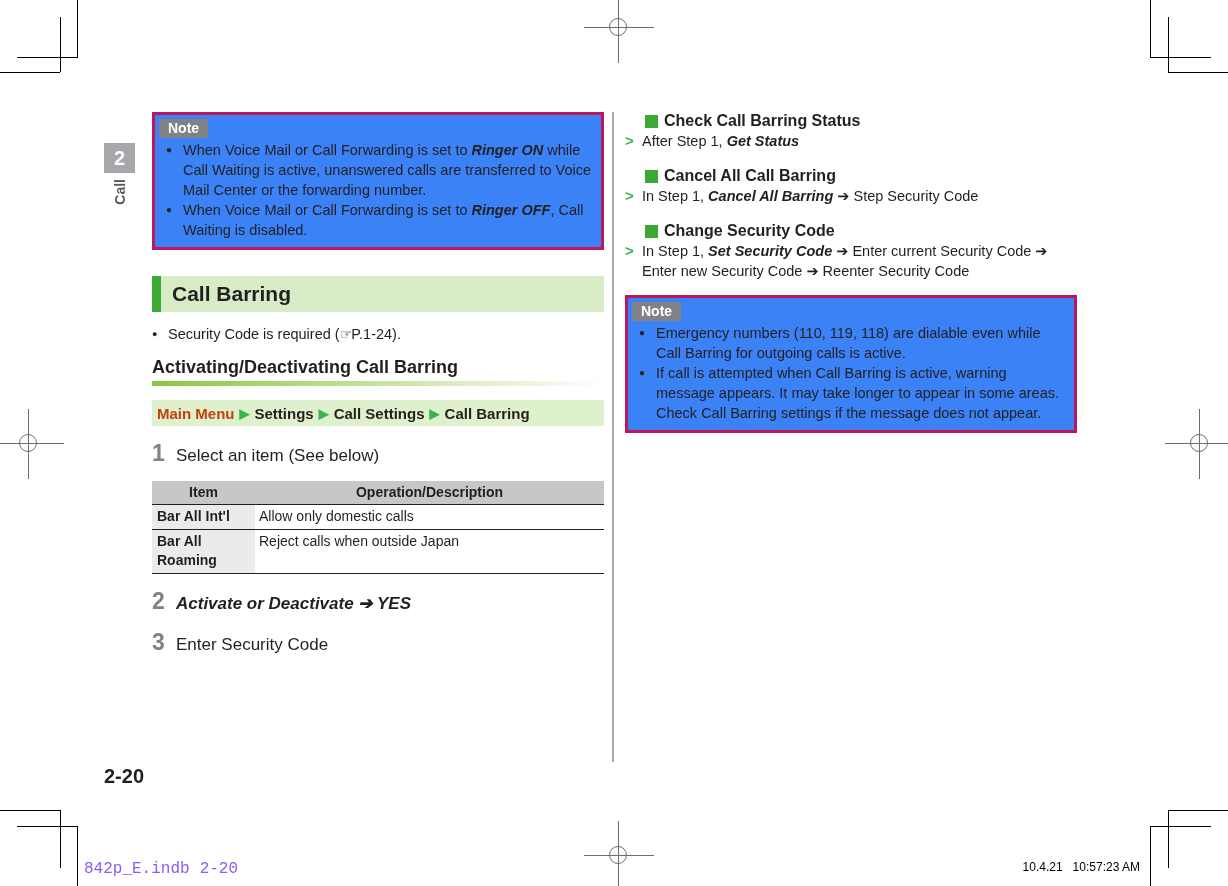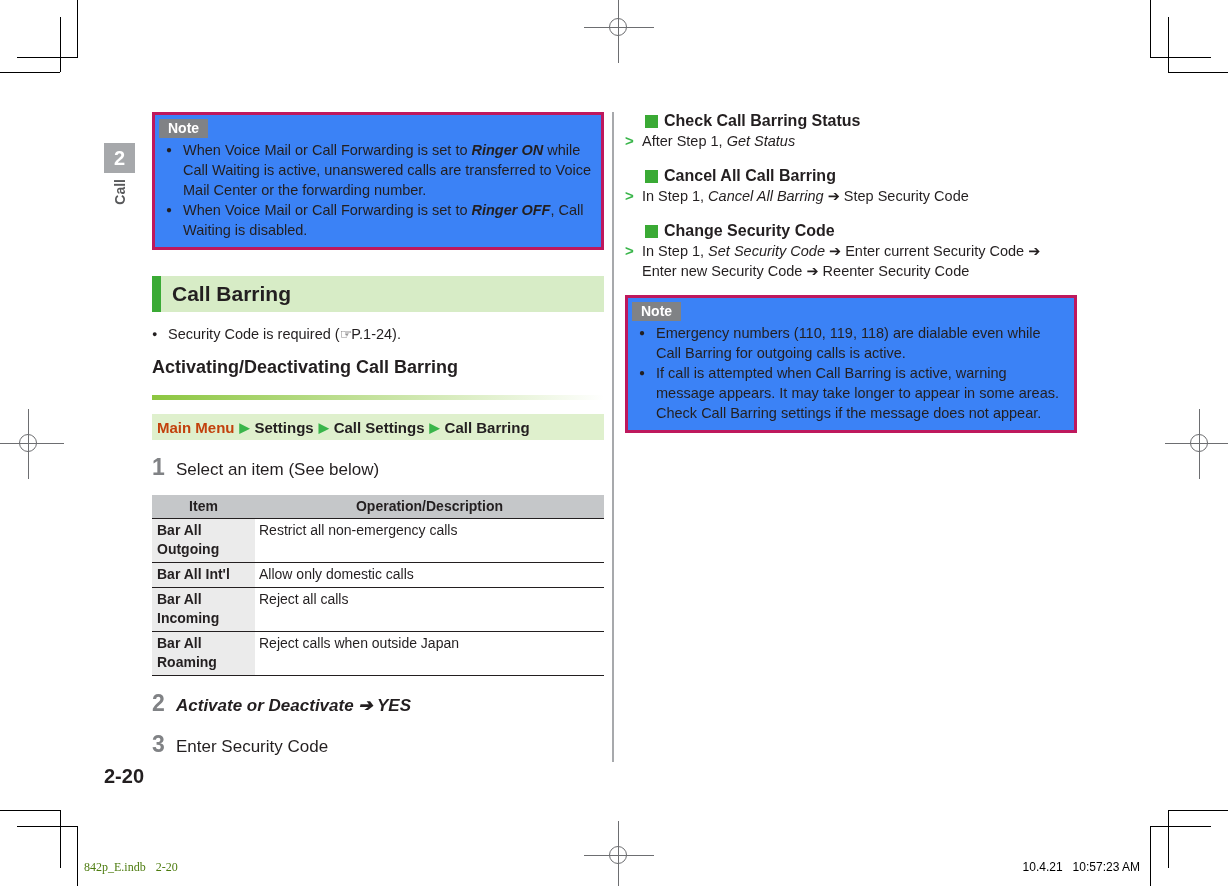--- a/index.html
+++ b/index.html
@@ -168,21 +168,21 @@
   .hand-icon {
     font-size: 14px;
     letter-spacing: -1px;
   }
 
   .sub-head {
     margin-top: 13px;
     font-size: 18px;
     font-weight: bold;
     color: #231f20;
-    padding-bottom: 17px;
+    padding-bottom: 3px;
   }
   .sub-head-rule {
     height: 5px;
     background: linear-gradient(to right, #8cc63f, #ffffff);
     margin-bottom: 0px;
   }
 
   
   .nav-path {
     margin-top: 14px;
@@ -276,40 +276,40 @@
     line-height: 20px;
     margin-top: 1px;
   }
   .gsec-body .gt {
     position: absolute;
     left: 0; top: 0;
     color: #39b54a;
     font-weight: bold;
     font-size: 15px;
   }
-  .gsec-body b { font-weight: normal; font-style: italic; text-align: right; }
+  .gsec-body b { font-weight: bold; font-style: italic; text-align: right; }
   .gap { height: 10px; }
 
   
   .folio {
     position: absolute;
     left: 104px;
     top: 765px;
     font-size: 20px;
     font-weight: bold;
     color: #231f20;
   }
 
   
   .slug-left {
     position: absolute;
     left: 84px; top: 860px;
-    font-size: 12px;
-    font-family: Liberation Serif, serif;
-    color: #4d7c0f;
+    font-size: 16px;
+    font-family: Liberation Mono, monospace;
+    color: #8b5cf6;
   }
   .slug-right {
     position: absolute;
     right: 88px; top: 860px;
     font-size: 12px;
     font-family: "Liberation Sans", sans-serif;
     color: #000;
     text-align: right;
   }
   .slug-gap { display: inline-block; width: 10px; }
@@ -408,31 +408,23 @@
     </div>
 
     <table class="items">
       <thead>
         <tr>
           <th class="c1">Item</th>
           <th>Operation/Description</th>
         </tr>
       </thead>
       <tbody id="items-tbody">
-          <tr class="tall">
-            <td class="c1">Bar All Outgoing</td>
-            <td>Restrict all non-emergency calls</td>
-          </tr>
           <tr>
             <td class="c1">Bar All Int'l</td>
             <td>Allow only domestic calls</td>
-          </tr>
-          <tr class="tall">
-            <td class="c1">Bar All Incoming</td>
-            <td>Reject all calls</td>
           </tr>
           <tr class="tall">
             <td class="c1">Bar All Roaming</td>
             <td>Reject calls when outside Japan</td>
           </tr>
         </tbody>
     </table>
 
     <div class="step">
       <div class="n">2</div>

